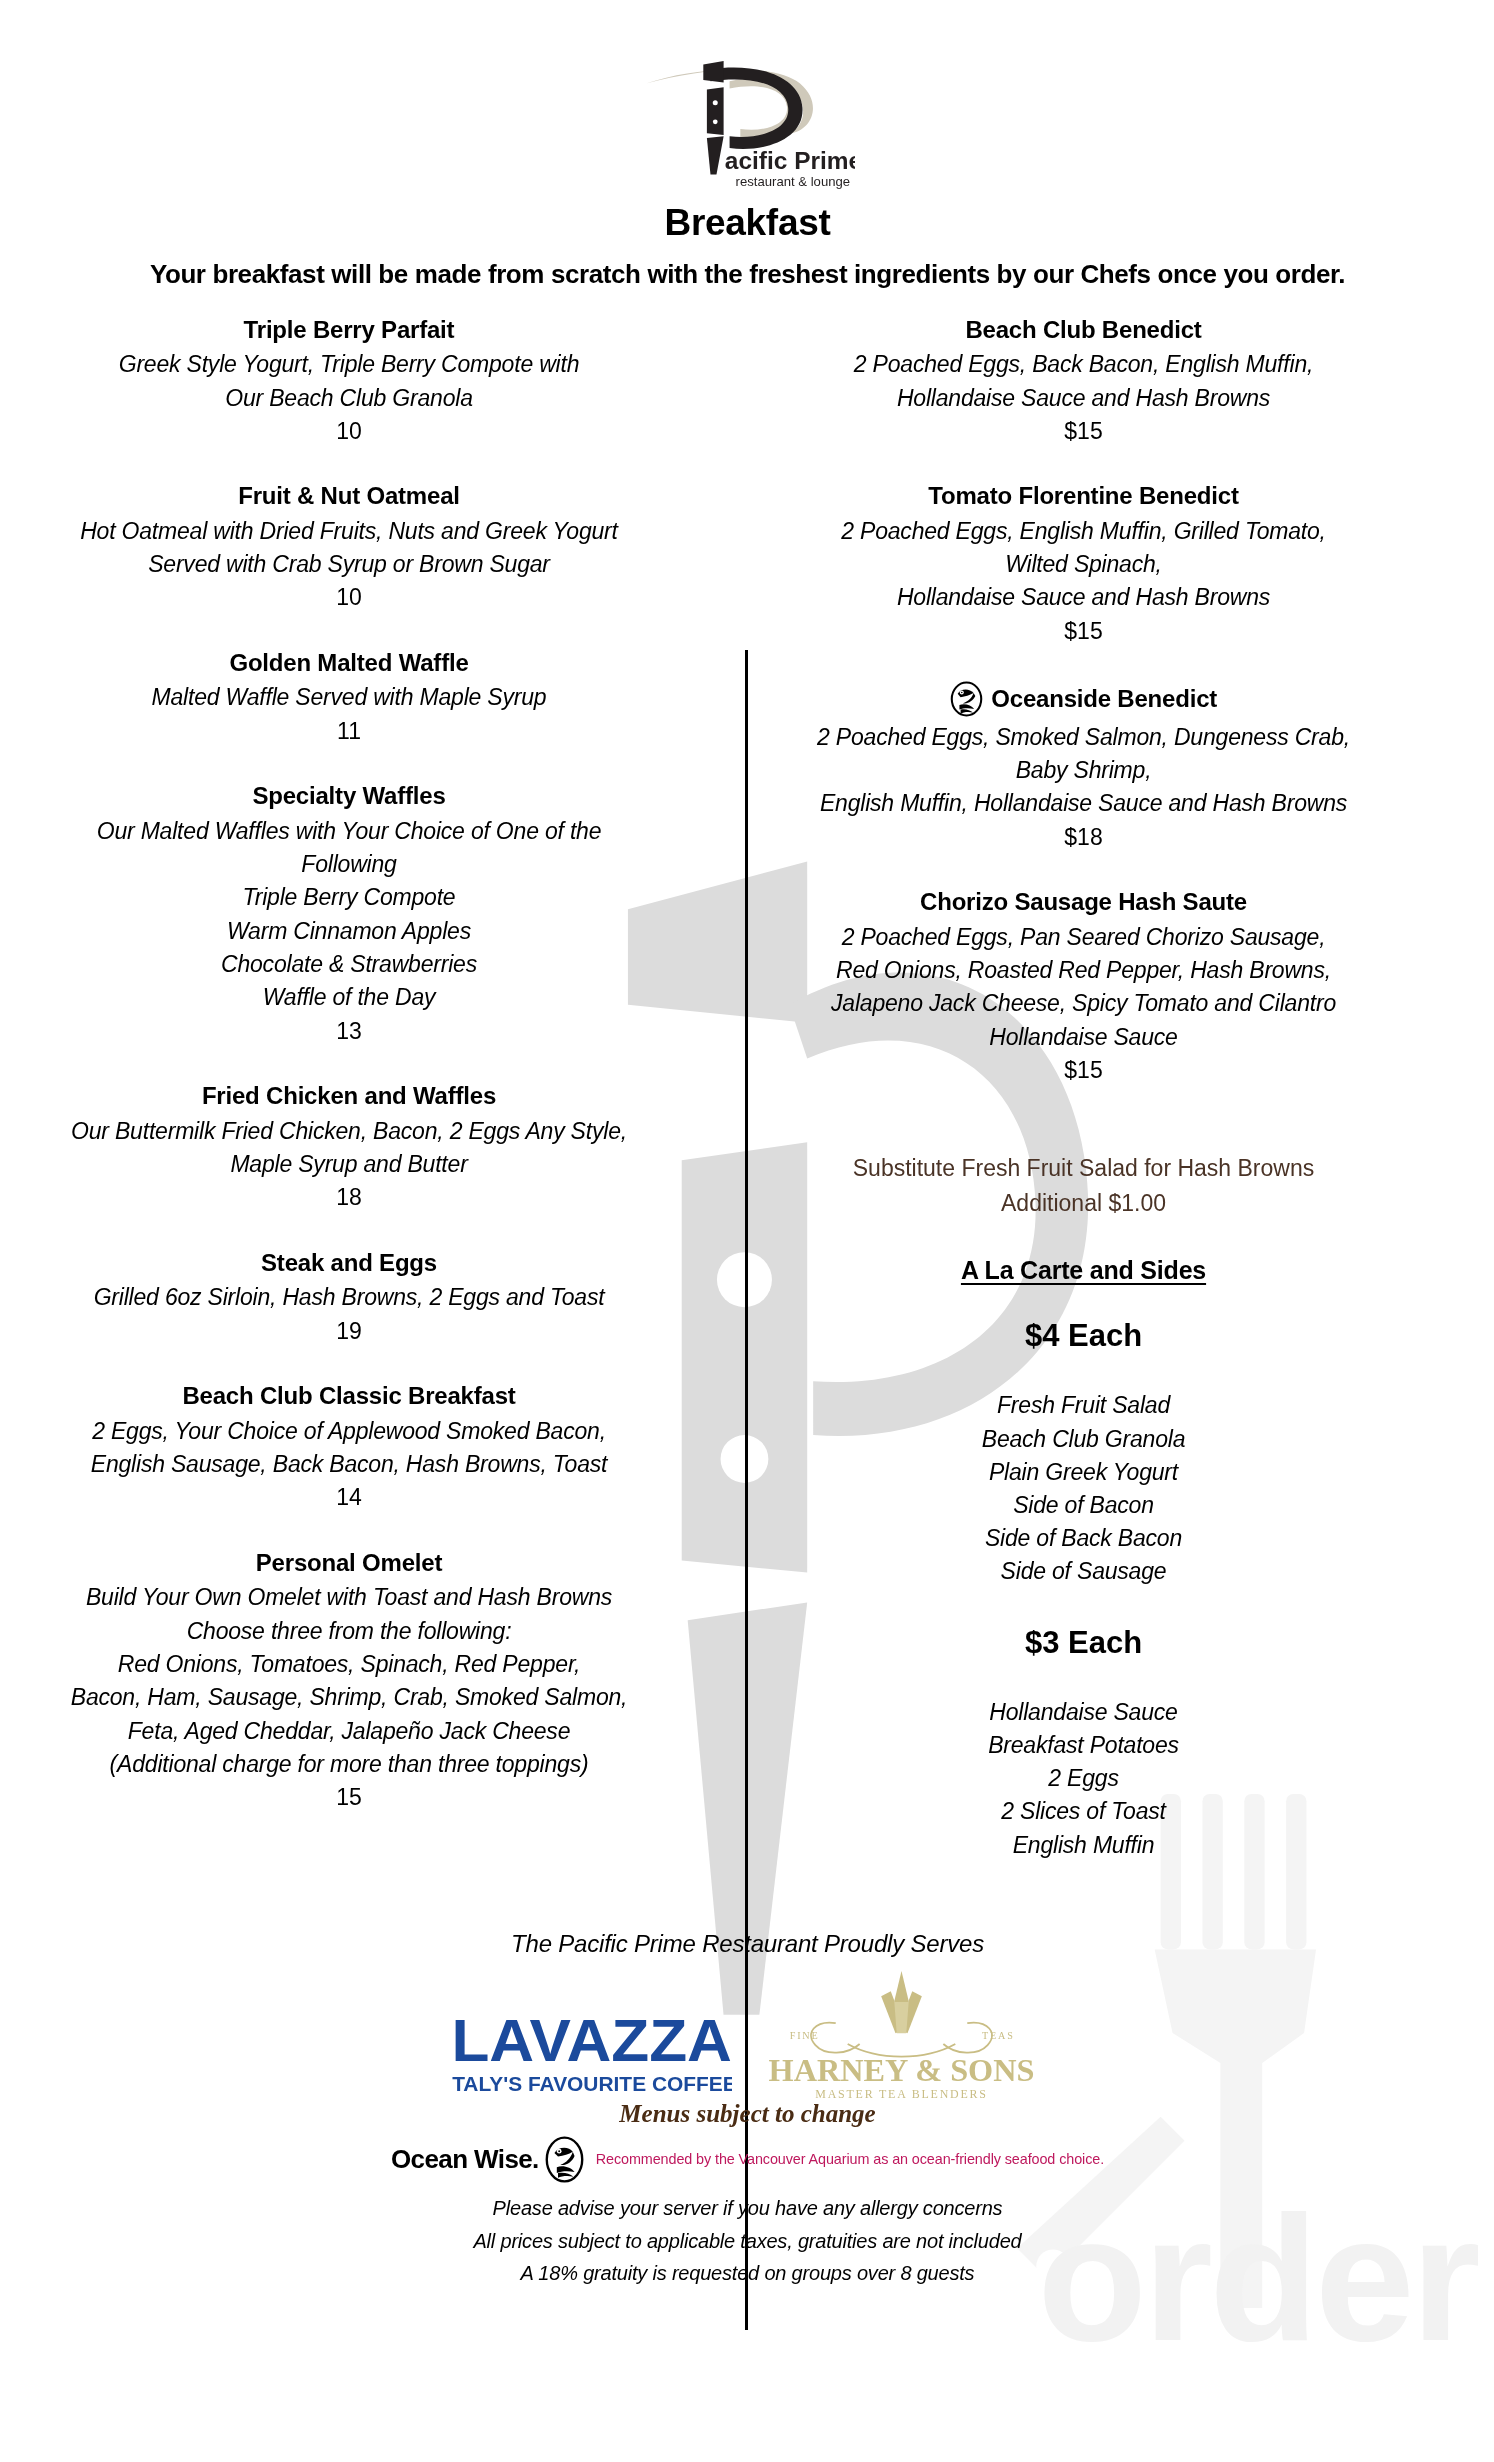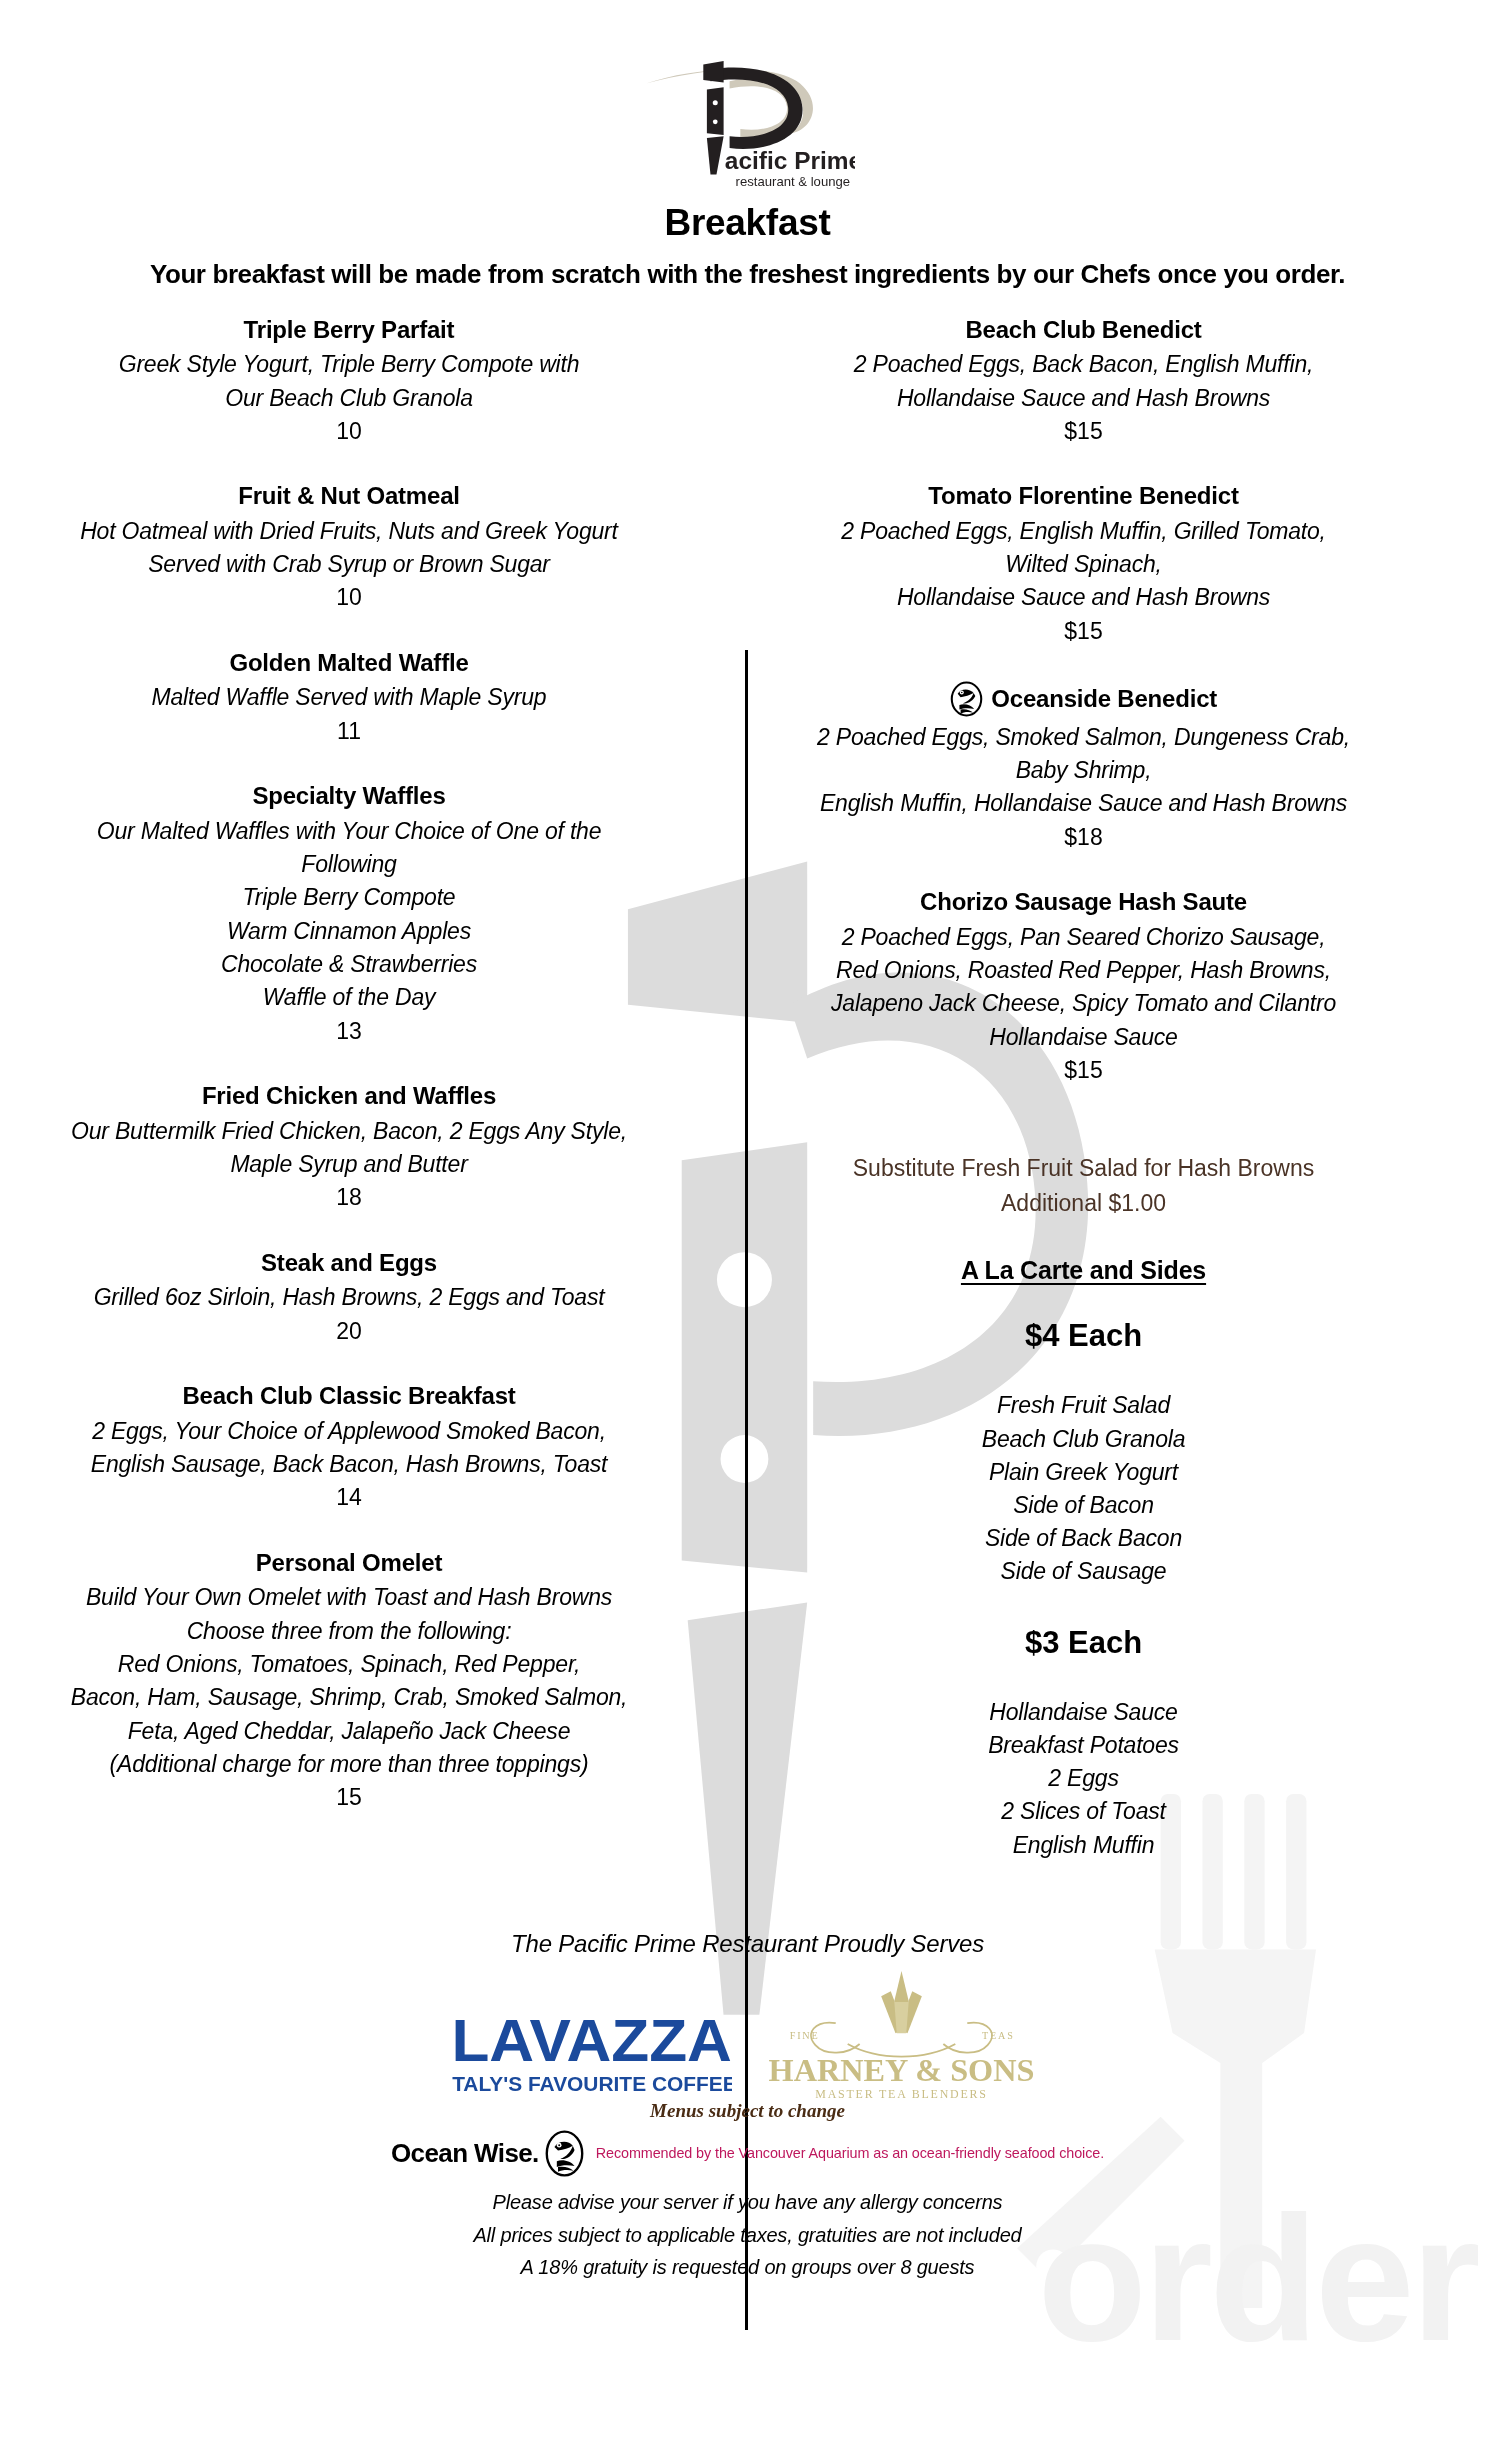--- a/index.html
+++ b/index.html
@@ -204,21 +204,21 @@
     gap: 26px;
     margin-top: 8.4px;
   }
   .lavazza { width: 281px; height: 114px; }
   .harney  { width: 287px; height: 138px; }
 
   .menus-change {
     font-family: "Liberation Serif", serif;
     font-style: italic;
     font-weight: 700;
-    font-size: 19px;
+    font-size: 25px;
     color: #4a2c14;
     margin-top: -3.6px;
   }
 
   .oceanwise-row {
     display: flex;
     align-items: center;
     justify-content: center;
     gap: 6px;
     margin-top: 7.2px;
@@ -344,21 +344,21 @@
             <div>Our Buttermilk Fried Chicken, Bacon, 2 Eggs Any Style,</div>
             <div>Maple Syrup and Butter</div>
           </div>
           <div class="item-price">18</div>
         </div>
         <div class="item">
           <div class="item-name">Steak and Eggs</div>
           <div class="item-desc">
             <div>Grilled 6oz Sirloin, Hash Browns, 2 Eggs and Toast</div>
           </div>
-          <div class="item-price">20</div>
+          <div class="item-price">19</div>
         </div>
         <div class="item">
           <div class="item-name">Beach Club Classic Breakfast</div>
           <div class="item-desc">
             <div>2 Eggs, Your Choice of Applewood Smoked Bacon,</div>
             <div>English Sausage, Back Bacon, Hash Browns, Toast</div>
           </div>
           <div class="item-price">14</div>
         </div>
         <div class="item">

